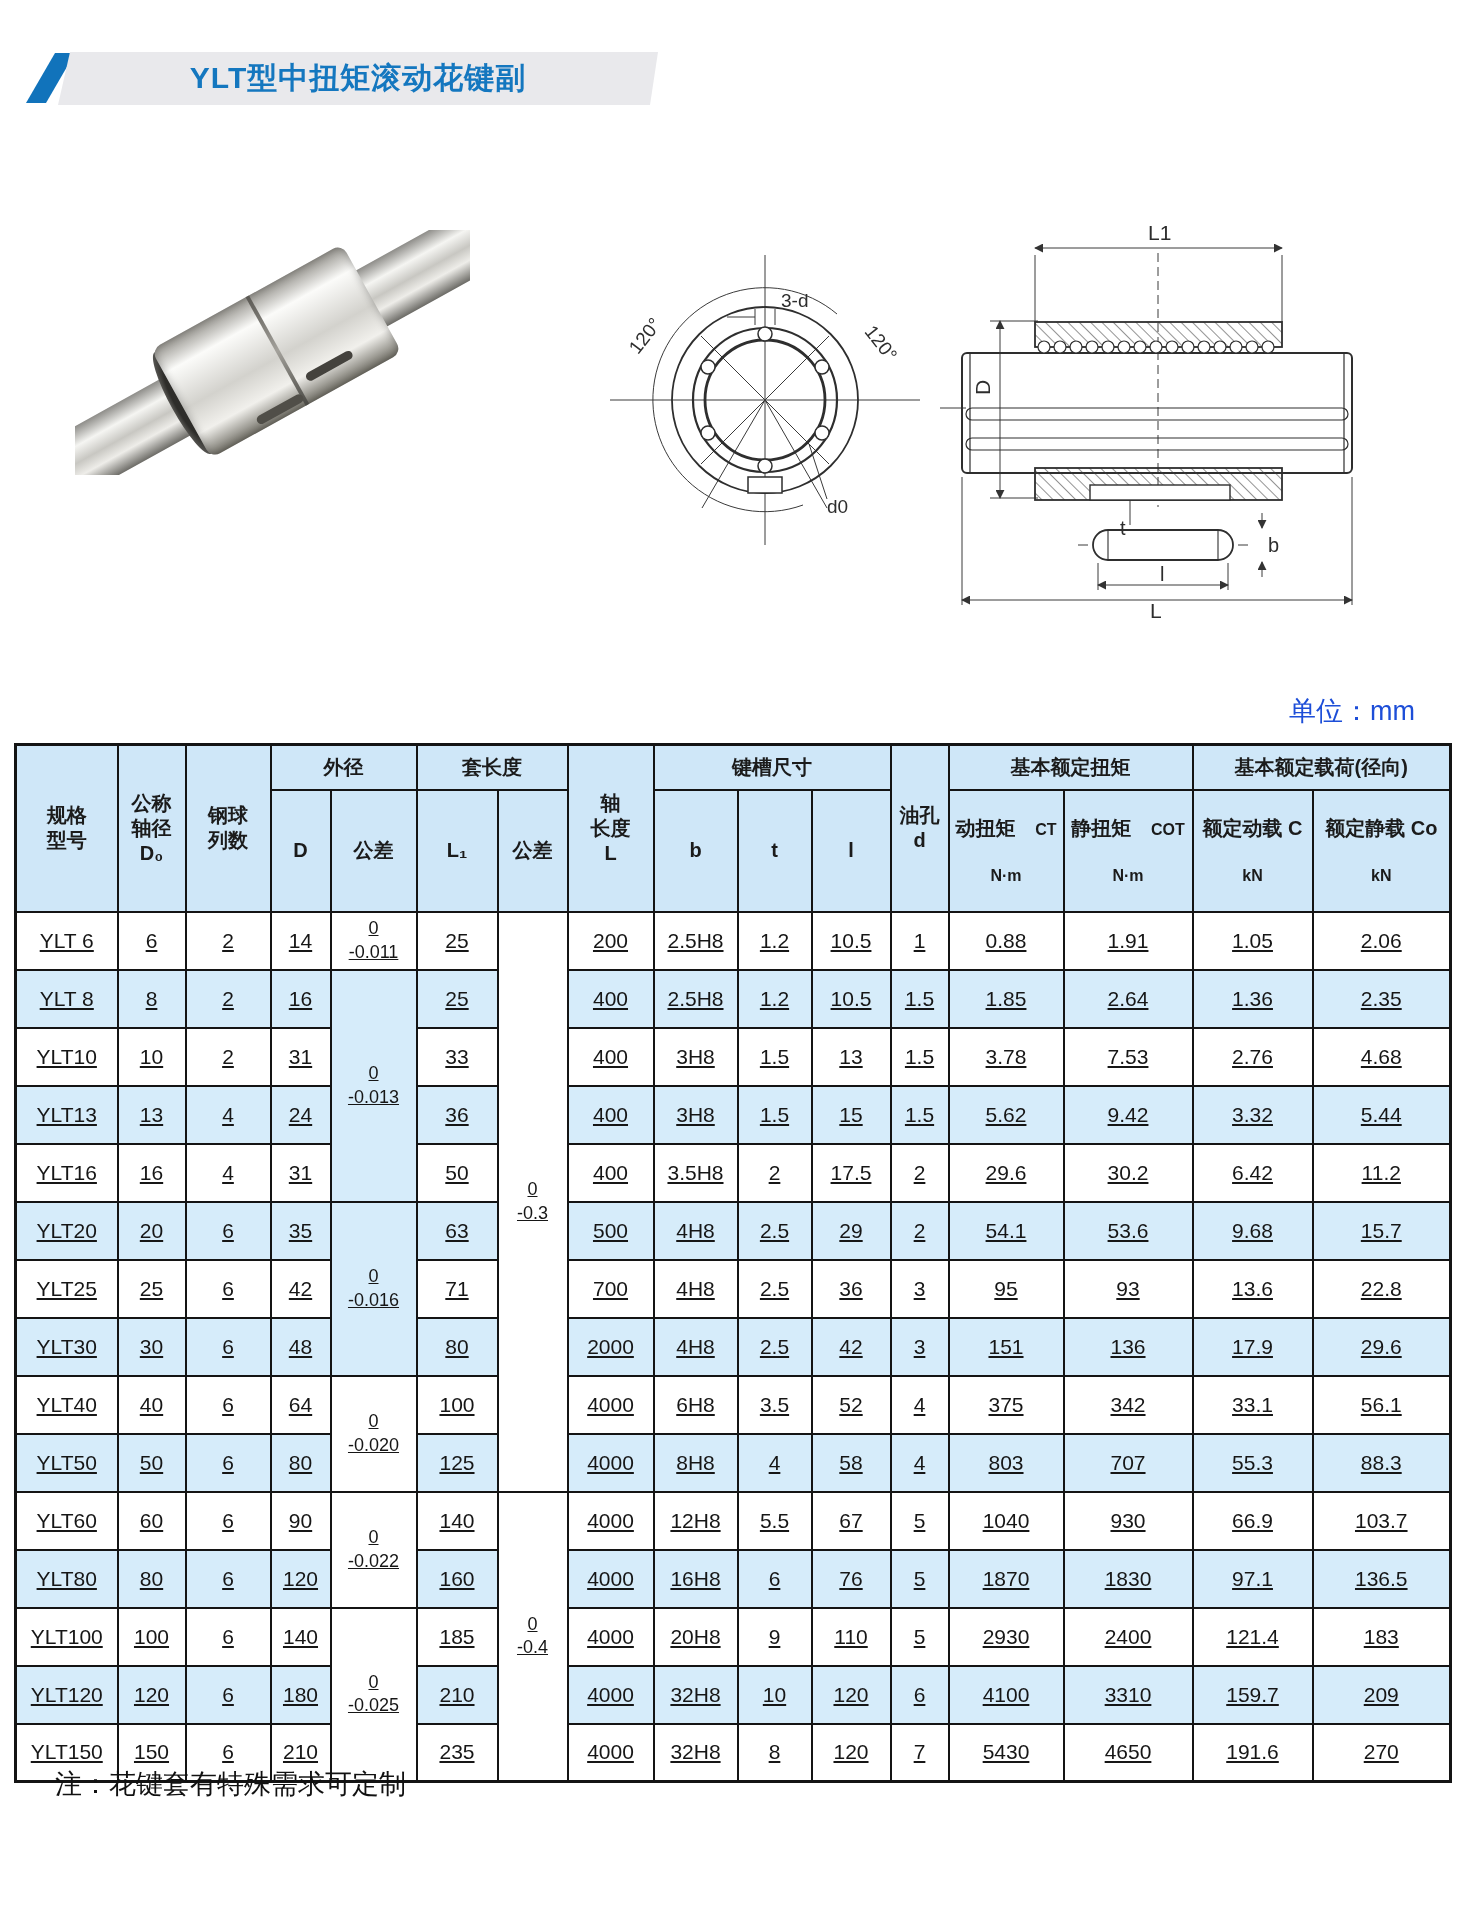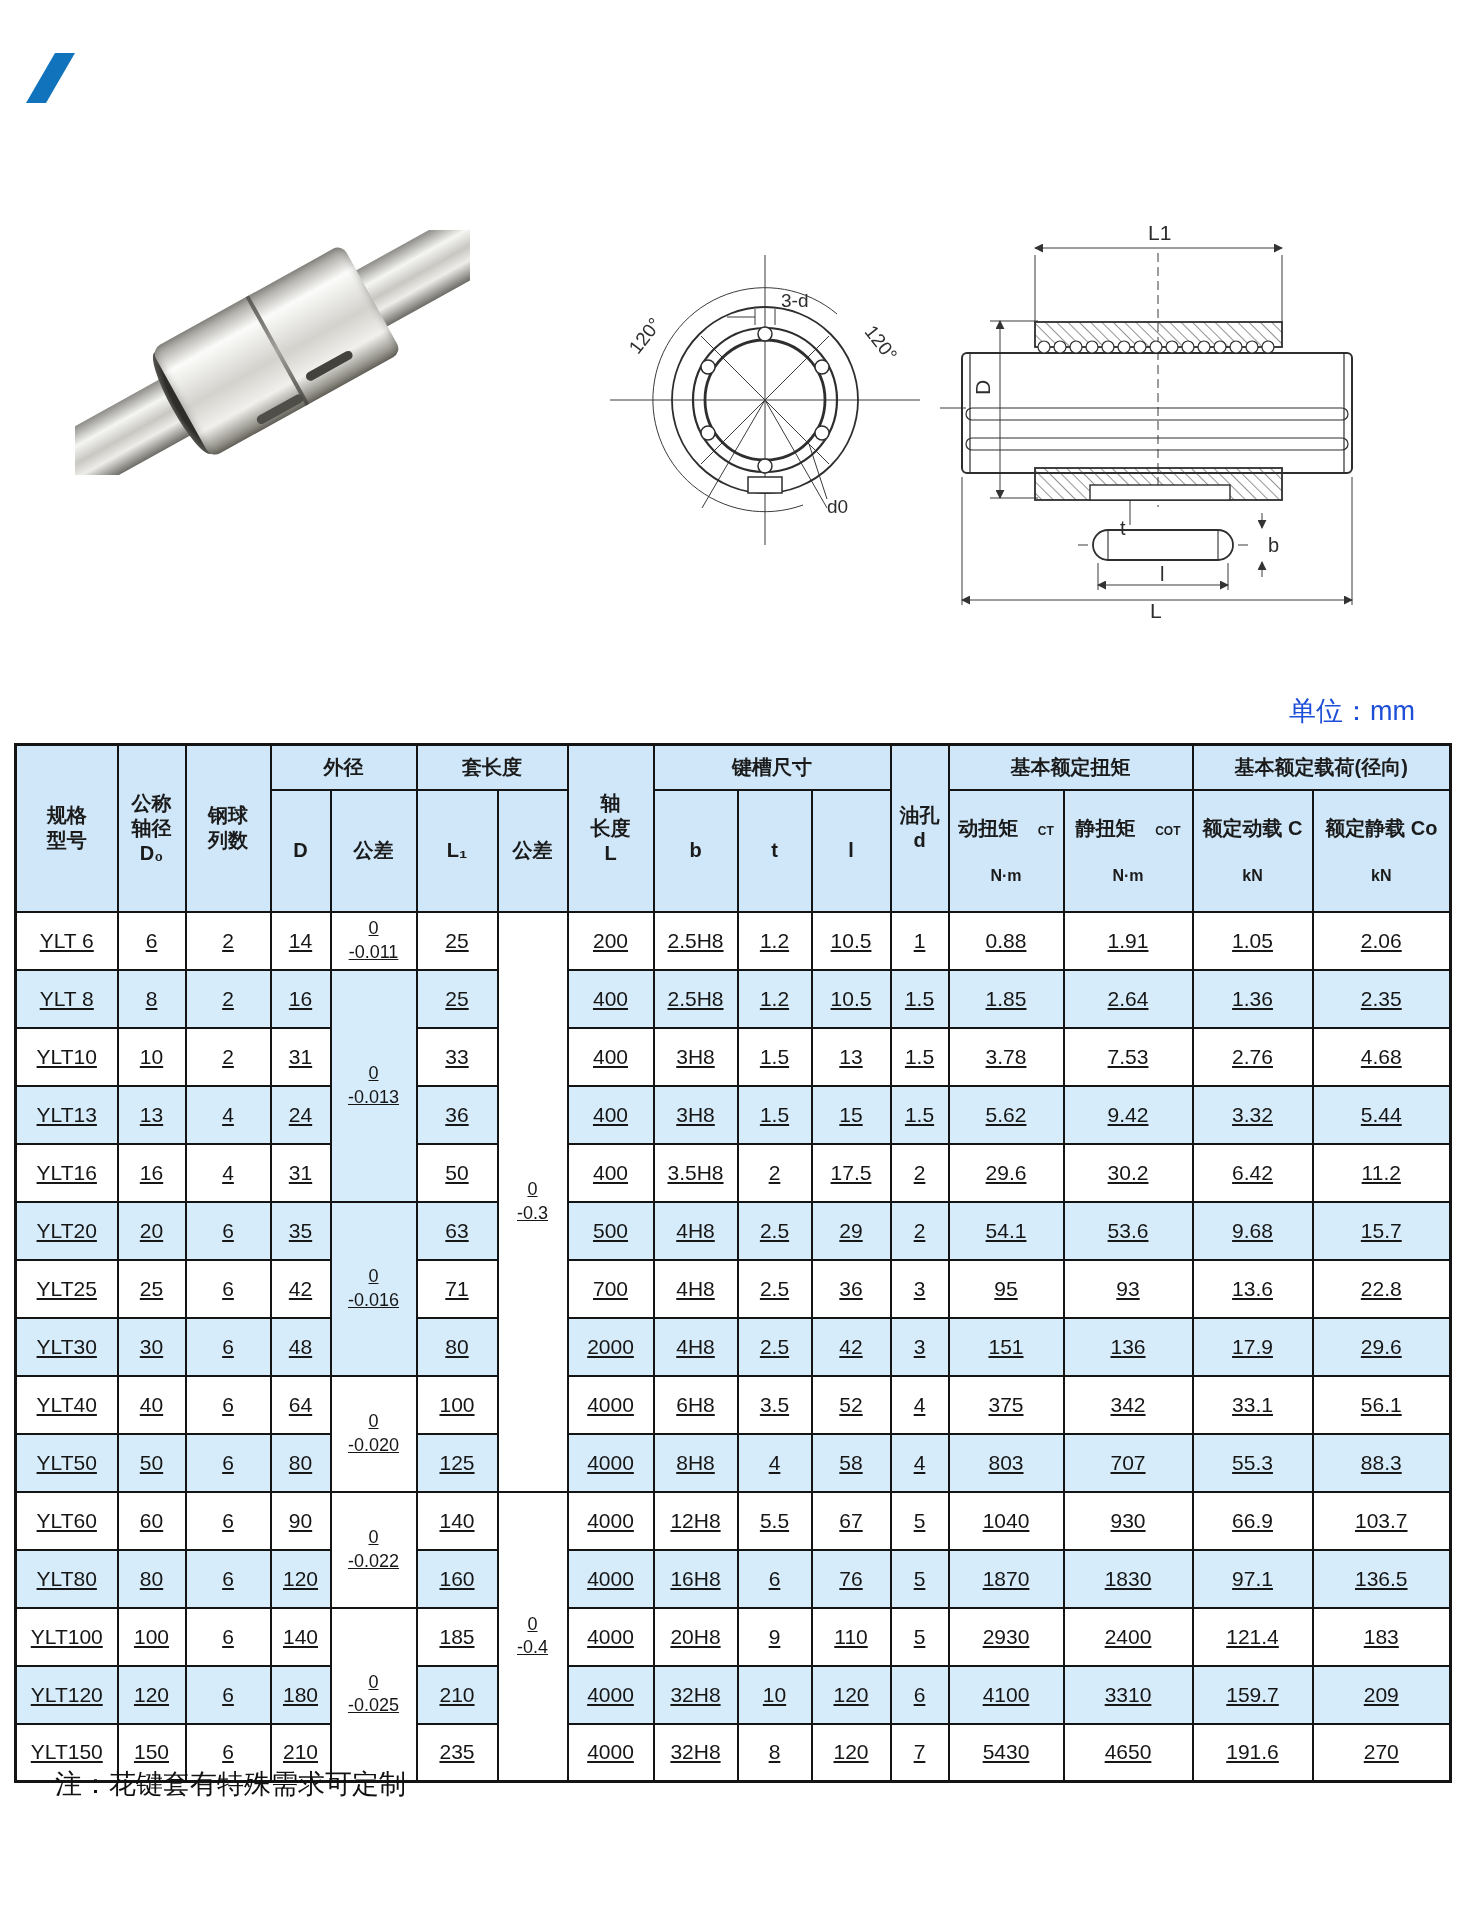--- a/index.html
+++ b/index.html
@@ -45,29 +45,32 @@
   .spec th,.spec td{border:2px solid #141414;text-align:center;vertical-align:middle;
     padding:0;overflow:hidden;}
   .spec th{background:#cfe7f8;font-weight:bold;font-size:20px;line-height:1.25;
     white-space:pre-line;color:#1b1b1b;}
   .spec thead tr.h1{height:45px;}
   .spec thead tr.h2{height:78px;}
   .spec tbody tr{height:58px;text-decoration:underline;}
   .spec td{font-size:21px;background:#ffffff;white-space:pre-line;}
   .spec tbody tr.stripe td{background:#d6ecfa;}
   .spec td.tol{background:#ffffff;font-size:18px;line-height:1.3;}
-  .subscript{font-size:12px;margin-left:14px;}
+  .subscript{font-size:16px;margin-left:14px;}
   .hdr-unit{font-size:16px;}
 </style>
 </head>
 <body>
 
 <div class="page">
 
   <div class="banner-blue"></div>
+  <div class="banner">
+    <span class="title">YLT型中扭矩滚动花键副</span>
+  </div>
 
   <div class="photo">
     <div class="rotwrap">
       <div class="shaft"></div>
       <div class="sleeve-end"></div>
       <div class="sleeve"></div>
       <div class="sleeve-ring"></div>
       <div class="slot1"></div>
       <div class="slot2"></div>
     </div>

